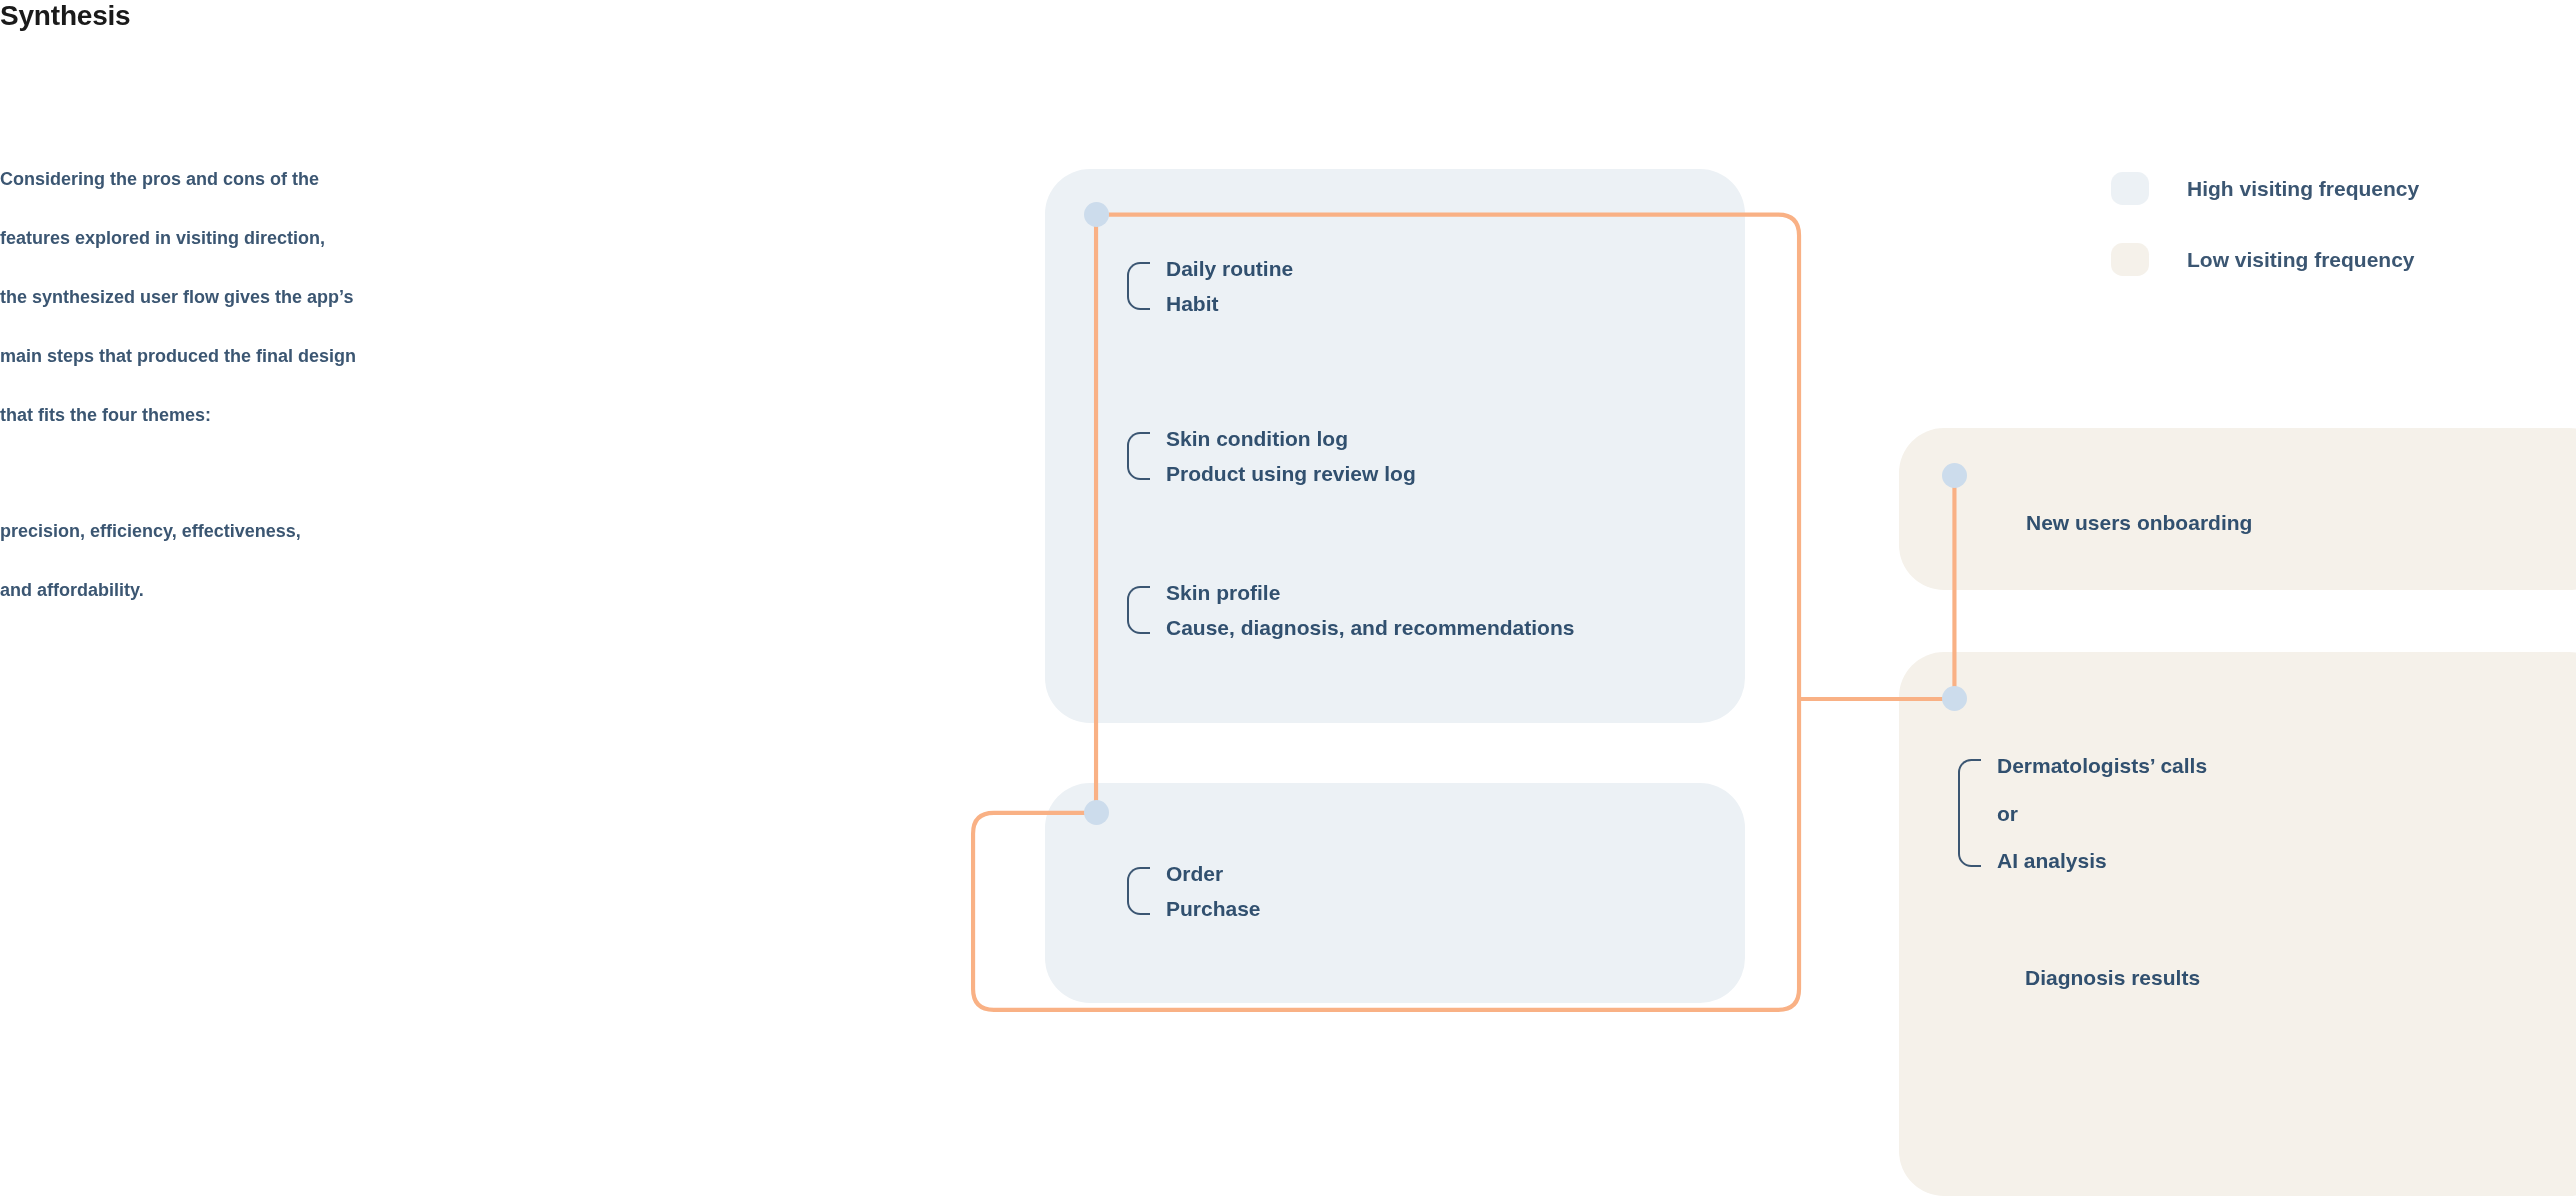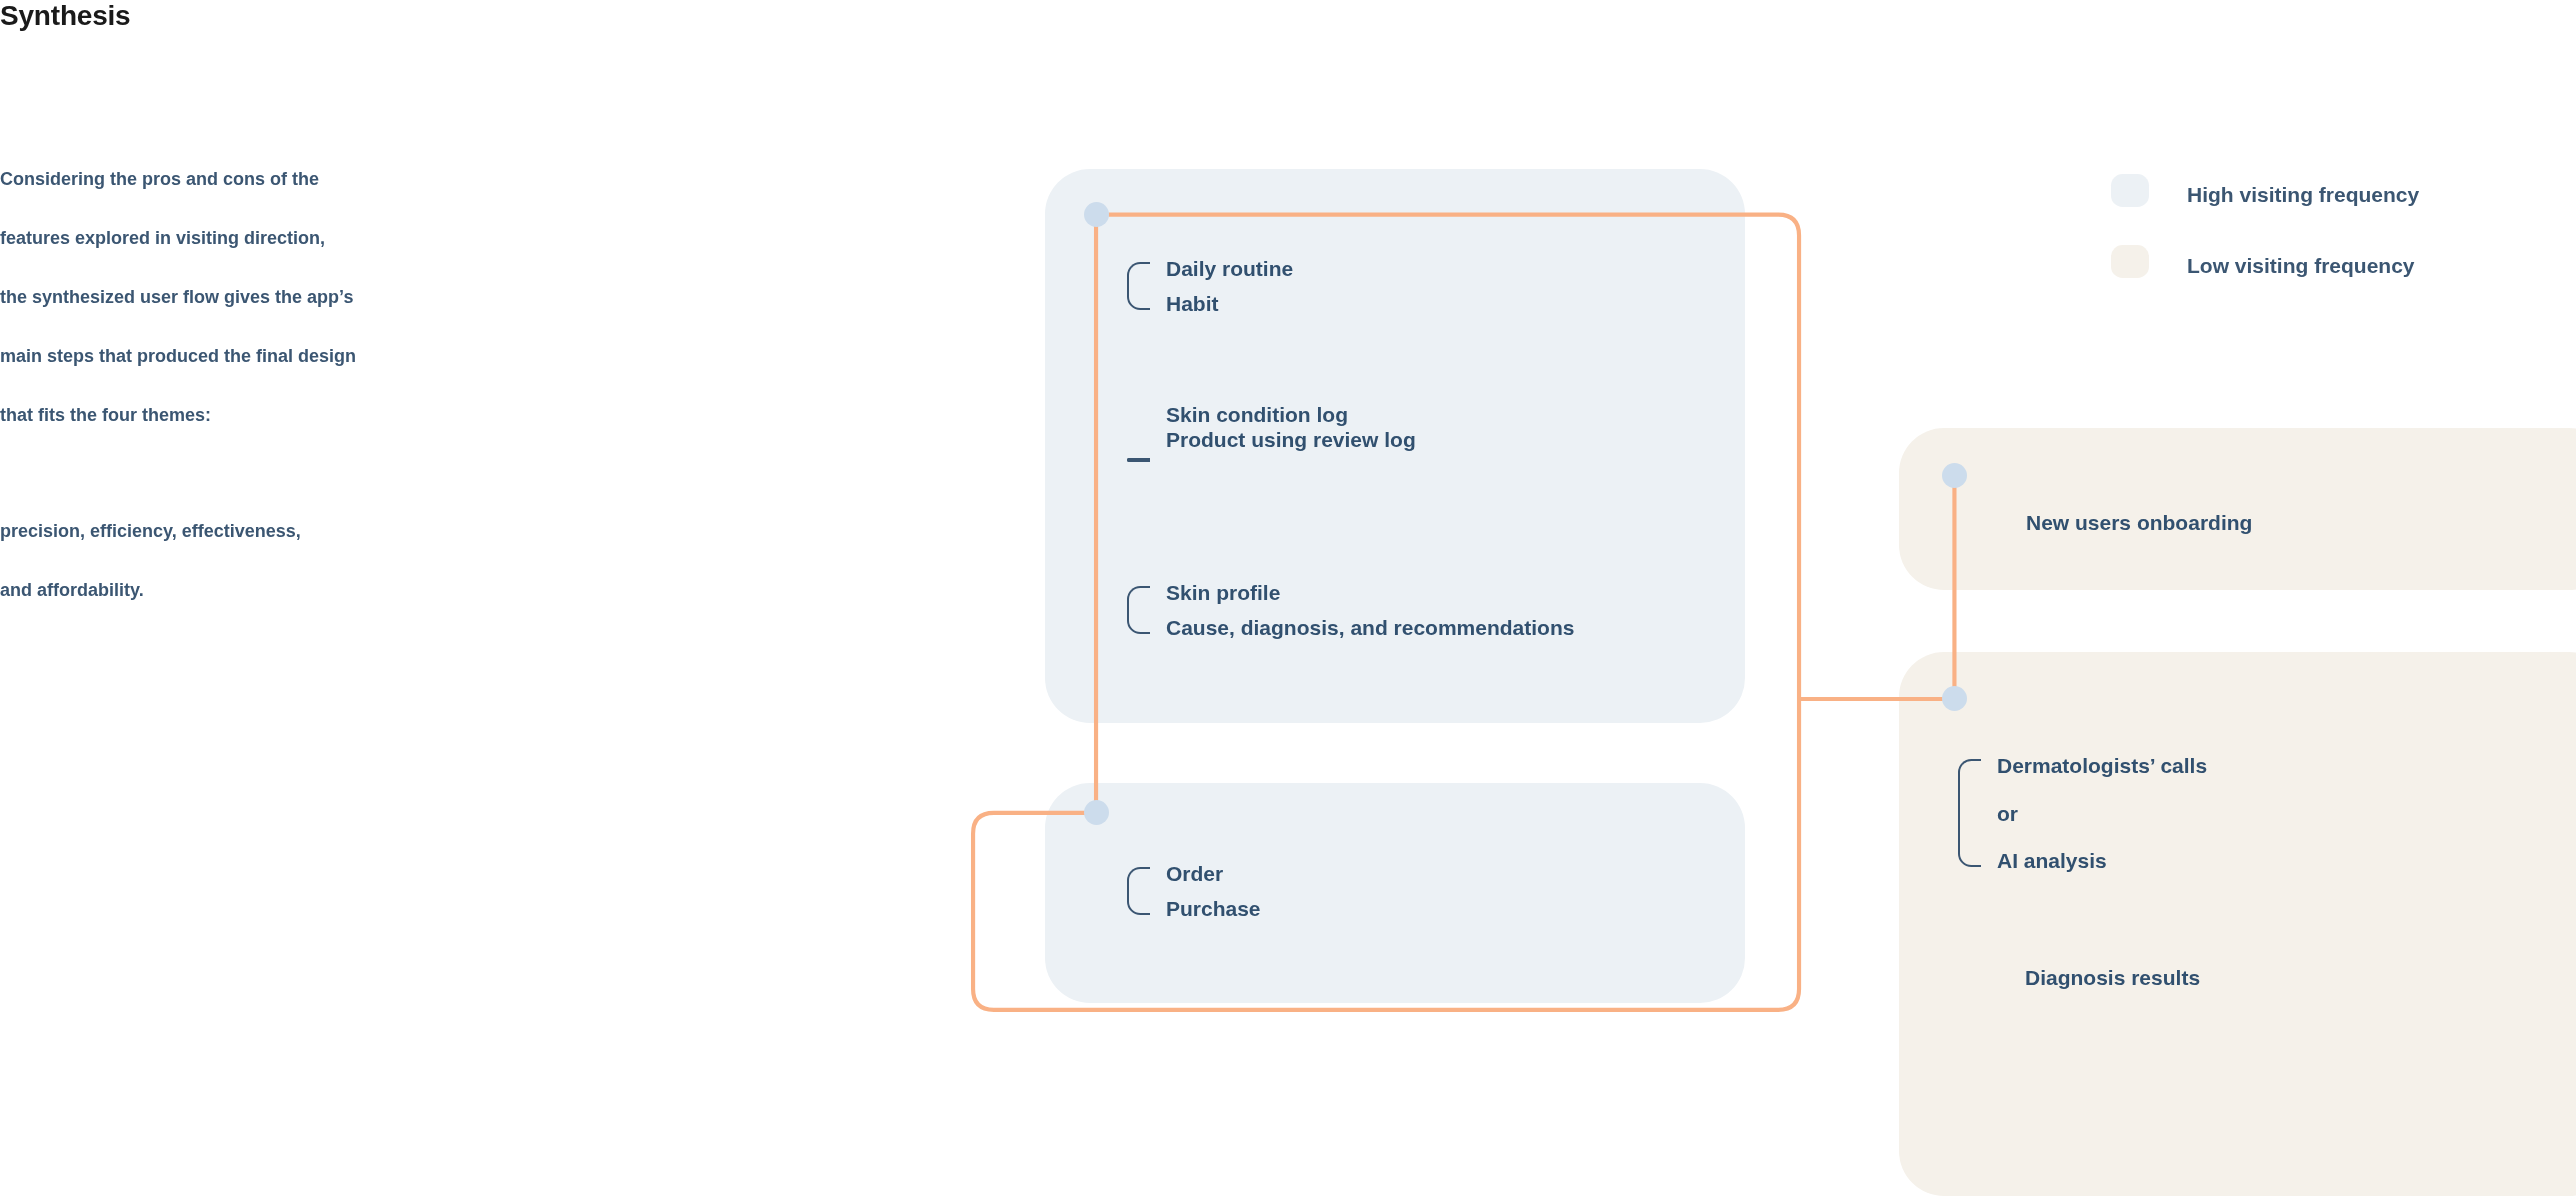--- a/index.html
+++ b/index.html
@@ -12,21 +12,21 @@
   
   #section-title{position:absolute;left:0px;top:0px;font-size:28px;font-weight:bold;
        color:#1a1a1a;letter-spacing:-0.2px;}
   #intro-paragraph{position:absolute;left:0px;top:150px;width:715px;color:#3b5672;
        font-size:18px;font-weight:bold;line-height:59px;}
   #intro-paragraph .para-line{display:block;white-space:pre;}
   #intro-paragraph .para-gap{display:block;height:57px;}
 
   
   #legend{position:absolute;left:2111px;top:170px;}
-  .legend-row{display:flex;align-items:flex-end;height:37px;margin-bottom:34px;}
+  .legend-row{display:flex;align-items:center;height:37px;margin-bottom:34px;}
   .legend-swatch{width:38px;height:33px;border-radius:11.6px;flex:0 0 auto;}
   .legend-label{margin-left:38px;font-size:21px;font-weight:bold;color:#3b5672;white-space:nowrap;}
 
   
   .card{position:absolute;border-radius:45px;}
   #card-routine{left:1045px;top:169px;width:700px;height:554px;background:#ecf1f5;}
   #card-order{left:1045px;top:783px;width:700px;height:220px;background:#ecf1f5;}
   #card-onboarding{left:1899px;top:428px;width:715px;height:162px;background:#f5f1ea;}
   #card-diagnosis{left:1899px;top:652px;width:715px;height:544px;background:#f5f1ea;}
 
@@ -46,21 +46,21 @@
   .bracket{flex:0 0 auto;width:30px;position:relative;}
   .bracket::before{content:"";position:absolute;left:6.6px;right:0px;top:5.8px;bottom:5.8px;
        border:2.5px solid #3b5672;border-right:none;
        border-top-left-radius:13.3px;border-bottom-left-radius:13.3px;}
   .group-items{display:flex;flex-direction:column;justify-content:space-between;
        margin-left:16px;}
   .item-text{font-size:21px;font-weight:bold;color:#31506f;white-space:nowrap;line-height:25px;}
   .plain-text{position:absolute;font-size:21px;font-weight:bold;color:#31506f;white-space:nowrap;}
 
   #grp-routine{left:1120px;top:256px;height:60px;}
-  #grp-log{left:1120px;top:392px;height:60px;align-items:flex-end;}
+  #grp-log{left:1120px;top:426px;height:60px;}
   #grp-profile{left:1120px;top:580px;height:60px;}
   #grp-order{left:1120px;top:861px;height:60px;}
   #grp-derm{left:1951px;top:753px;height:120px;}
   #grp-diag-sub{left:1994px;top:1029px;height:60px;}
 
   #txt-onboarding{left:2026px;top:511px;}
   #txt-diagnosis{left:1989px;top:966px;margin-left:36px;}
 </style>
 </head>
 <body>

